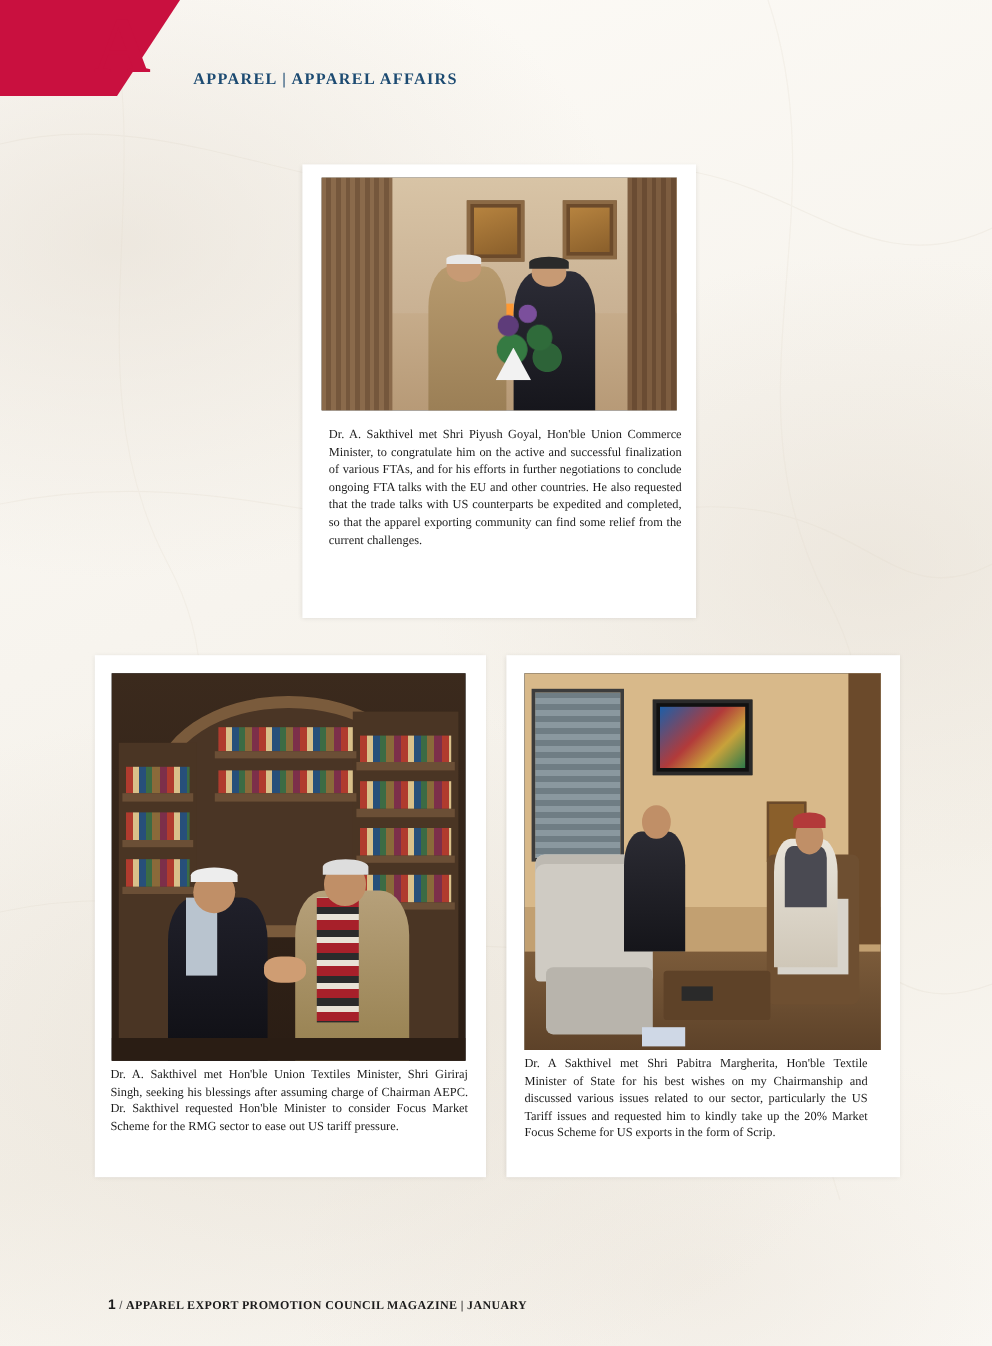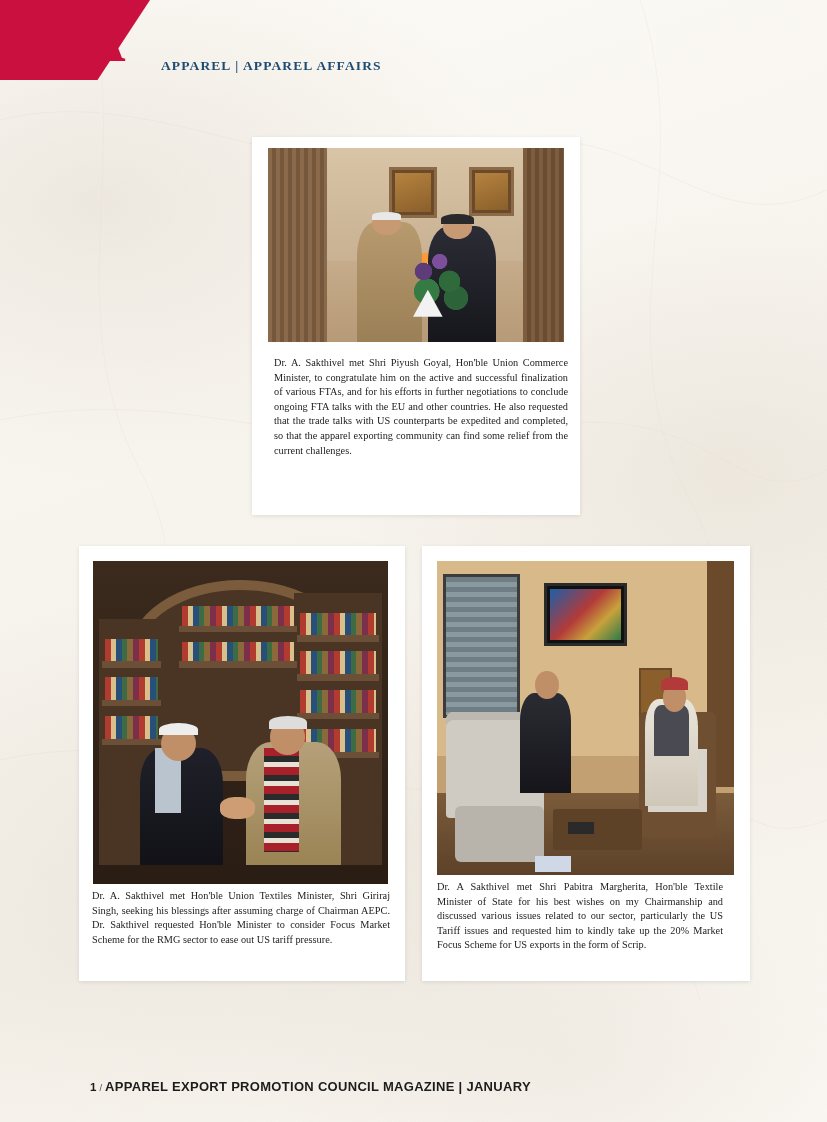--- a/index.html
+++ b/index.html
@@ -166,22 +166,22 @@
     font-size: 11.5px;
     font-weight: bold;
     color: #1c1c1c;
   }
   .footer-sep {
     font-family: "Liberation Sans", sans-serif;
     font-size: 9.5px;
     color: #555;
   }
   .footer-text {
-    font-family: Liberation Sans, sans-serif;
-    font-size: 13px;
+    font-family: Liberation Serif, serif;
+    font-size: 10px;
     font-weight: bold;
     letter-spacing: .3px;
     color: #1c1c1c;
   }
 
   
   .scene { position: absolute; inset: 0; }
 
   
   .s1-wall { position:absolute; inset:0; background:linear-gradient(180deg,#cfb99b 0%,#c7ad8c 55%,#b79a77 100%); }

